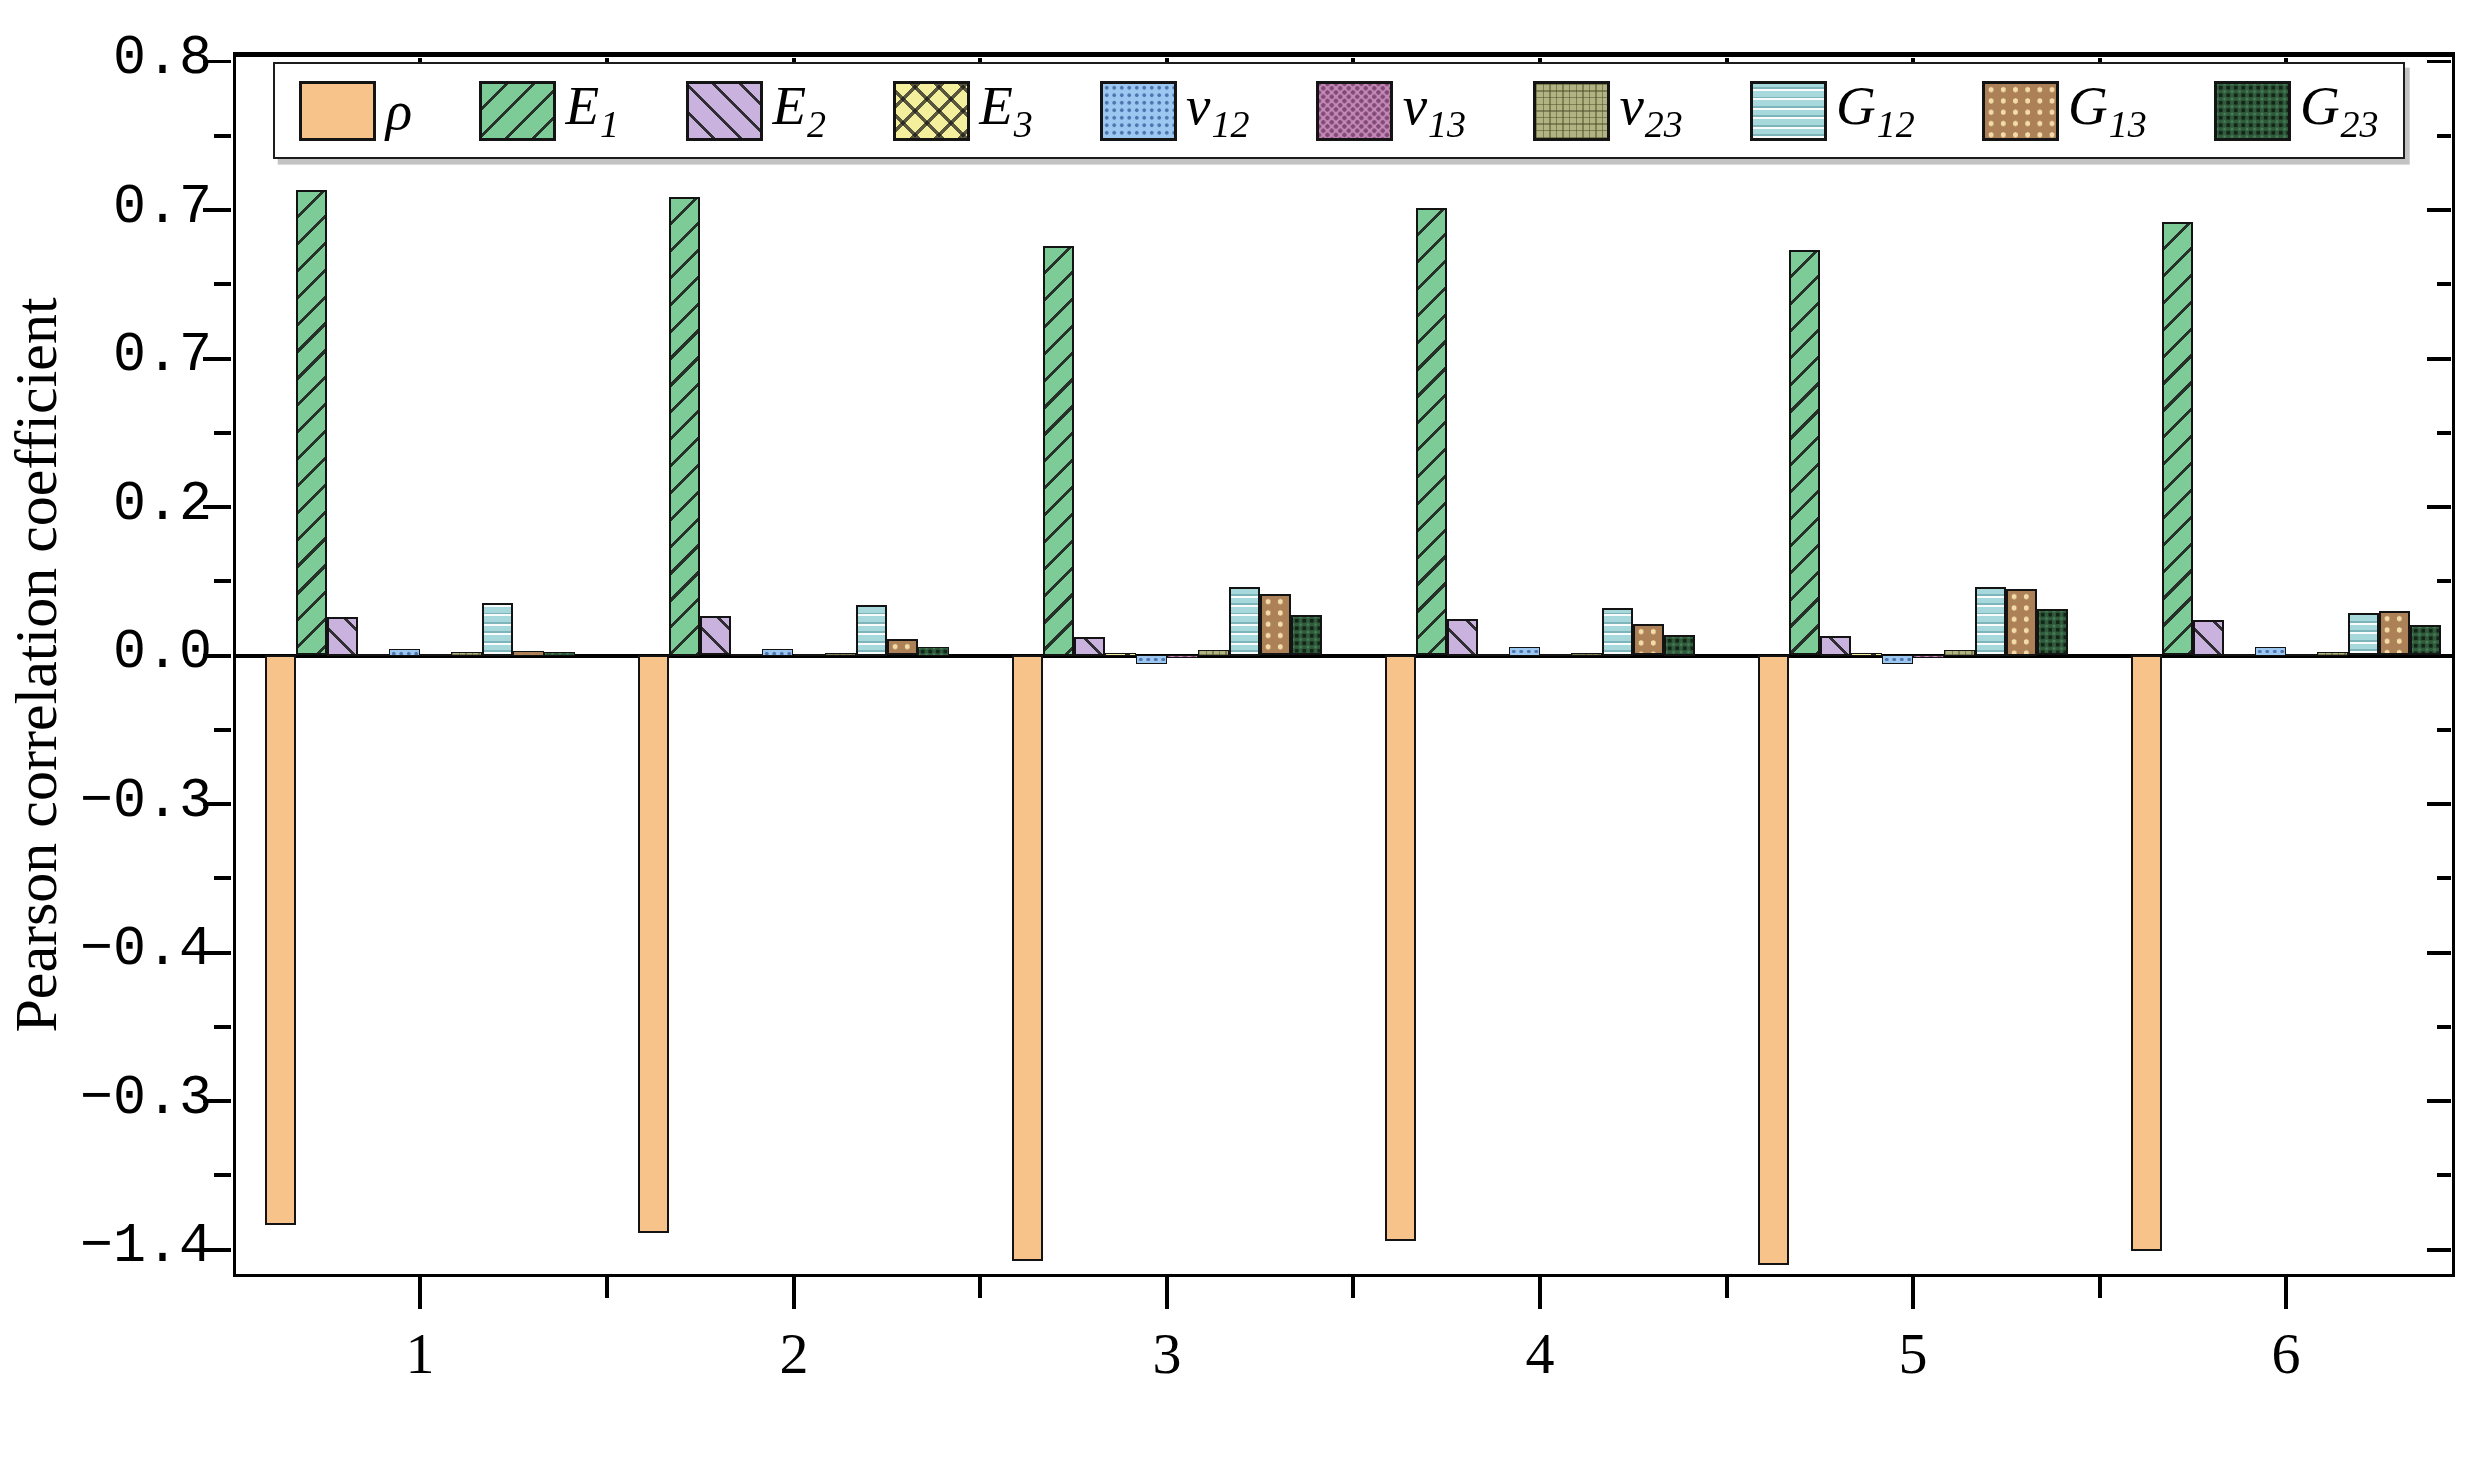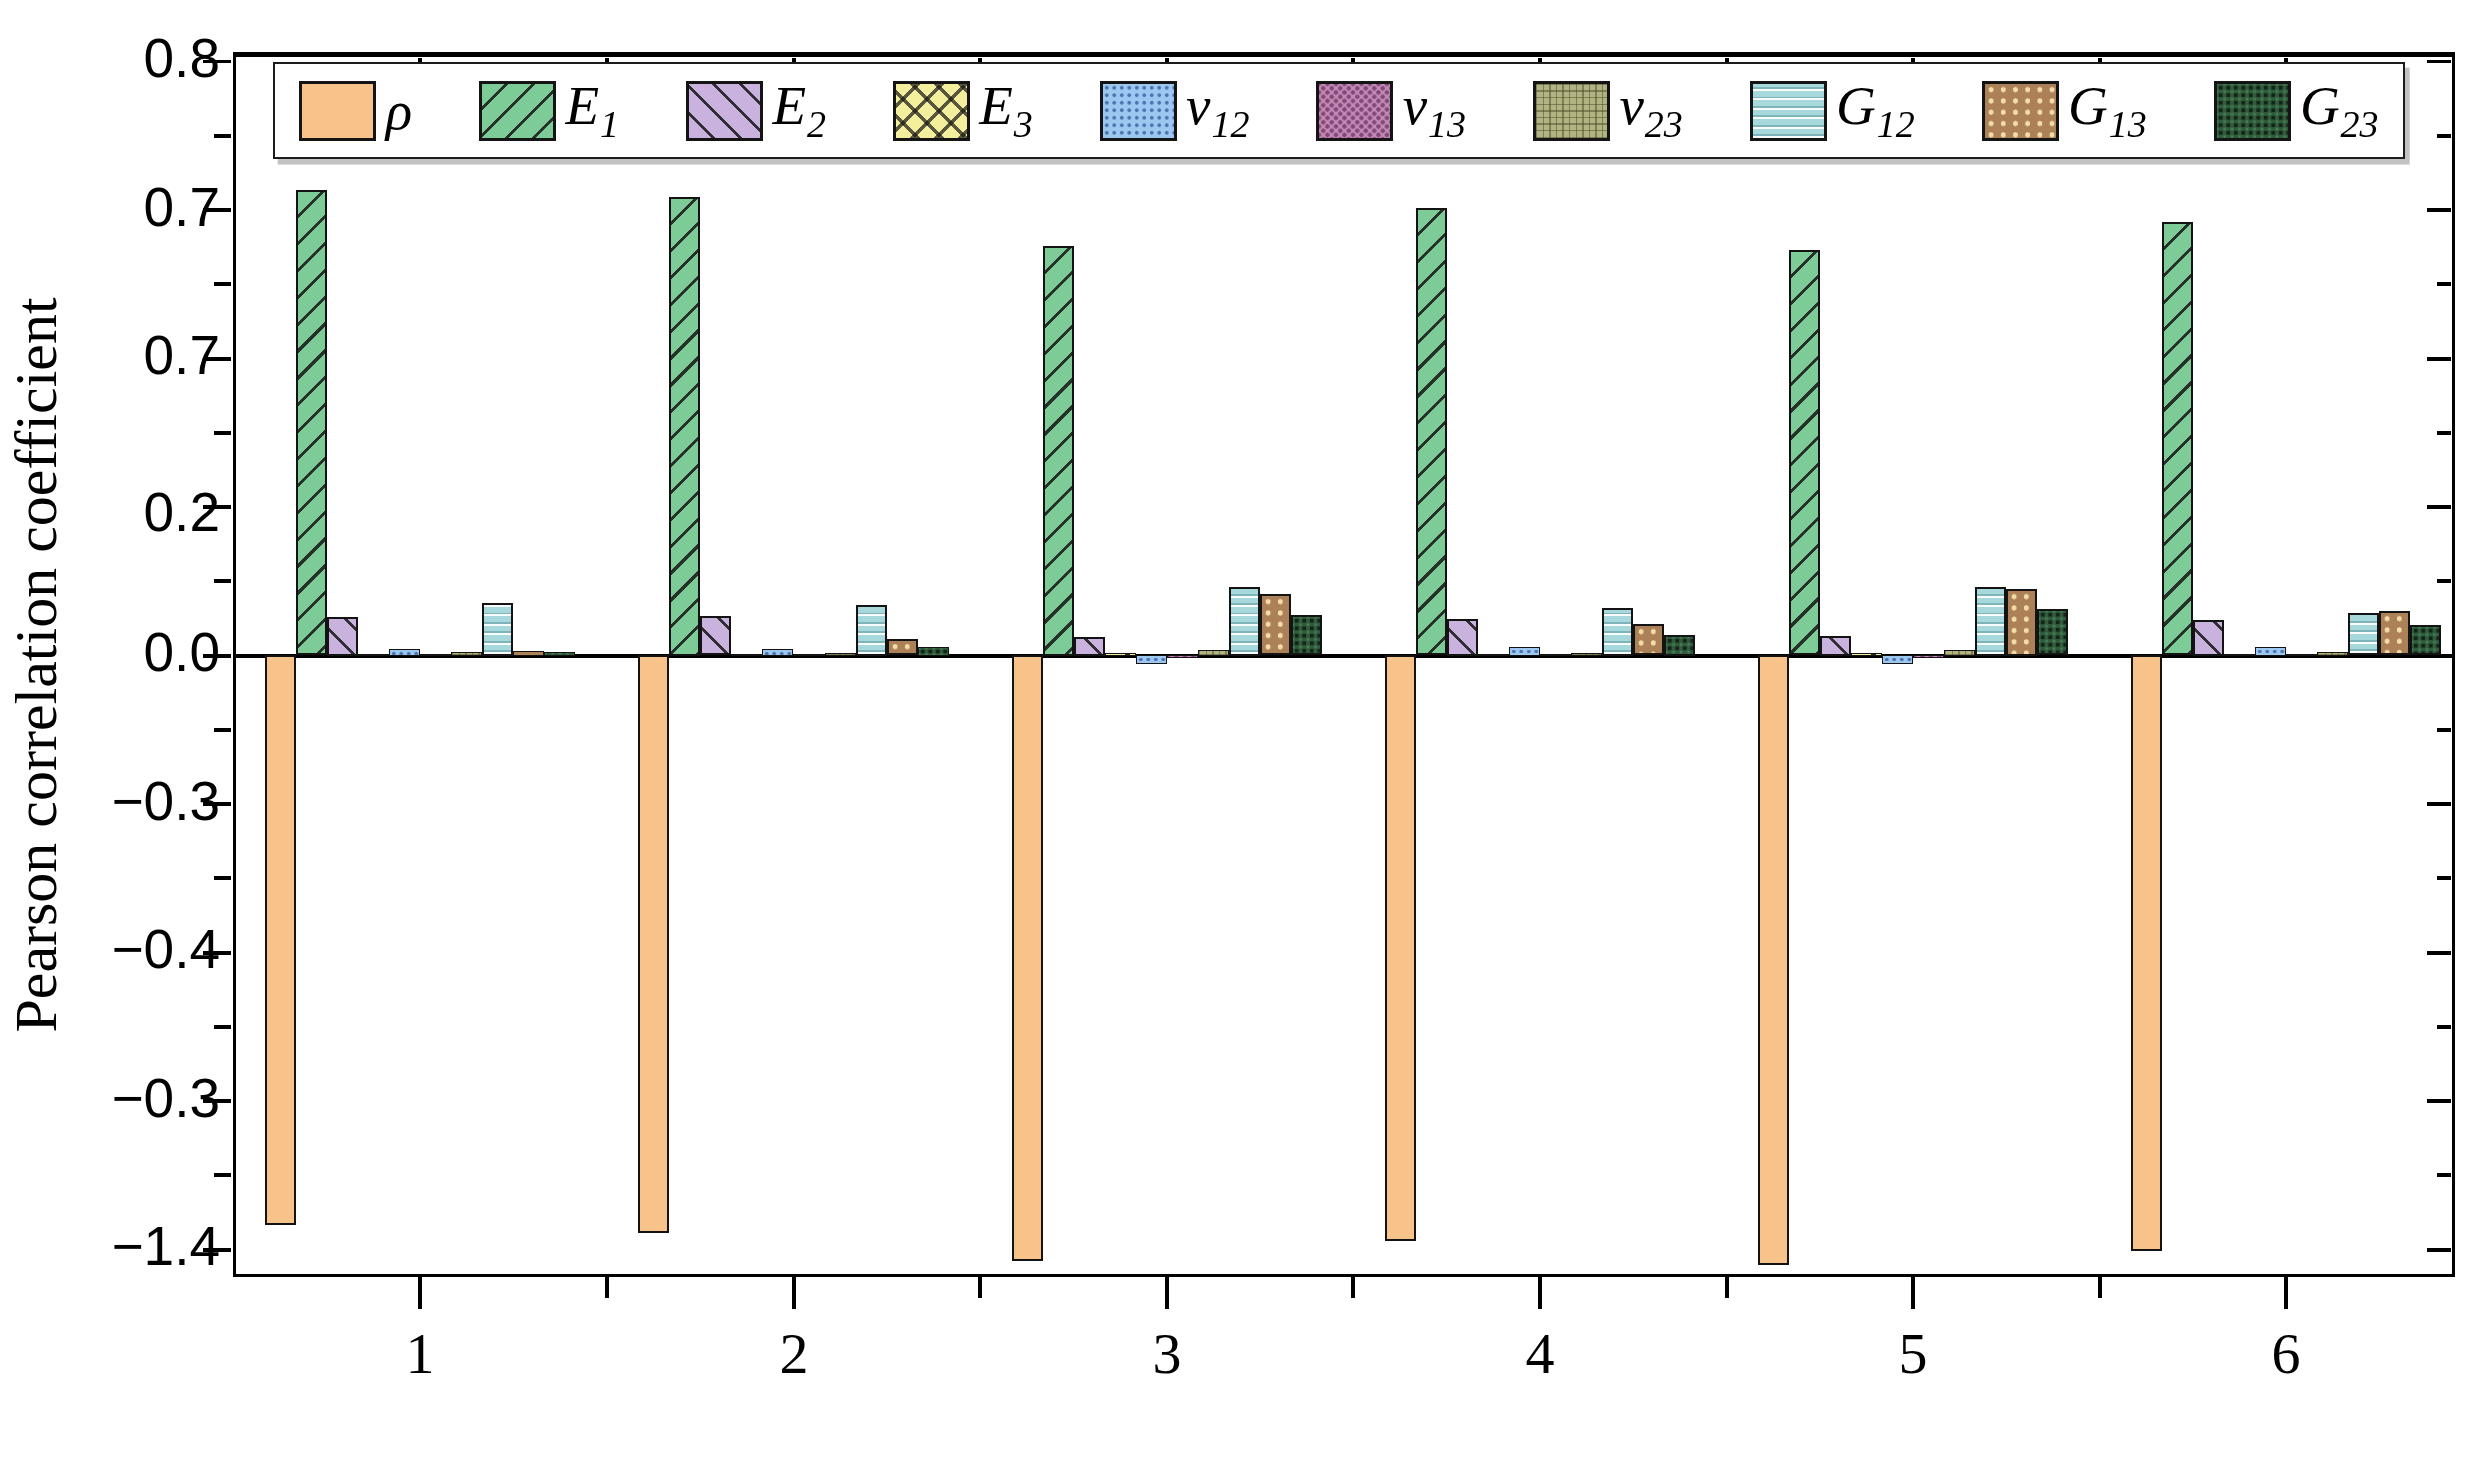--- a/index.html
+++ b/index.html
@@ -2,22 +2,22 @@
 <html style="font-size:15px"><head>
 <meta charset="utf-8">
 <style>
   html,body{margin:0;padding:0;background:#ffffff;}
   .stage{position:relative;width:2487px;height:1482px;background:#ffffff;
          font-family:"Liberation Serif", serif;color:#000;overflow:hidden;}
   .plot{position:absolute;left:233px;top:52px;width:2222px;height:1225px;}
   .frame{position:absolute;left:0;top:0;right:0;bottom:0;border:3.8px solid #000;border-top-width:5.6px;}
   .zeroline{position:absolute;left:0;width:100%;height:3.8px;background:#000;}
   .tick{position:absolute;background:#000;}
-  .ylab{position:absolute;left:8px;width:212px;text-align:right;font-size:55px;line-height:1;
-        font-family:Liberation Sans, sans-serif;}
+  .ylab{position:absolute;left:0;width:212px;text-align:right;font-size:55px;line-height:1;
+        font-family:Liberation Mono, monospace;}
   .xlab{position:absolute;font-size:58px;line-height:1;transform:translateX(-50%);}
   .axis-title-y{position:absolute;left:36px;top:665px;transform:translate(-50%,-50%) rotate(-90deg);
         white-space:nowrap;font-size:60px;}
   .axis-title-x{position:absolute;left:1344px;top:1407px;transform:translateX(-50%);
         white-space:nowrap;font-size:60px;}
   .legend{position:absolute;left:273px;top:62px;width:2132px;height:97px;background:#fff;
         border:2.8px solid #1c1c1c;box-shadow:4.7px 5.6px 0 rgba(145,145,145,.55);
         display:flex;align-items:center;justify-content:space-between;
         padding:0 24.4px;box-sizing:border-box;z-index:6;}
   .leg-item{display:flex;align-items:center;gap:9.4px;}
@@ -207,21 +207,21 @@
         <div class="leg-label"><span>G</span><span class="sub">13</span></div>
       </div>
       <div class="leg-item">
         <div class="swatch p-dotdark" style="background-color: rgb(47, 91, 59);"></div>
         <div class="leg-label"><span>G</span><span class="sub">23</span></div>
       </div>
     </div>
 <div class="ylab" style="top: 31px;">0.8</div>
     <div class="ylab" style="top: 180px;">0.7</div>
     <div class="ylab" style="top: 328px;">0.7</div>
-    <div class="ylab" style="top: 477px; margin-top: 8px;">0.2</div>
+    <div class="ylab" style="top: 477px;">0.2</div>
     <div class="ylab" style="top: 625px;">0.0</div>
     <div class="ylab" style="top: 774px;">−0.3</div>
     <div class="ylab" style="top: 922px;">−0.4</div>
     <div class="ylab" style="top: 1071px;">−0.3</div>
     <div class="ylab" style="top: 1219px;">−1.4</div>
     <div class="xlab" style="left: 420px; top: 1325px;">1</div>
     <div class="xlab" style="left: 794px; top: 1325px;">2</div>
     <div class="xlab" style="left: 1167px; top: 1325px;">3</div>
     <div class="xlab" style="left: 1540px; top: 1325px;">4</div>
     <div class="xlab" style="left: 1913px; top: 1325px;">5</div>

